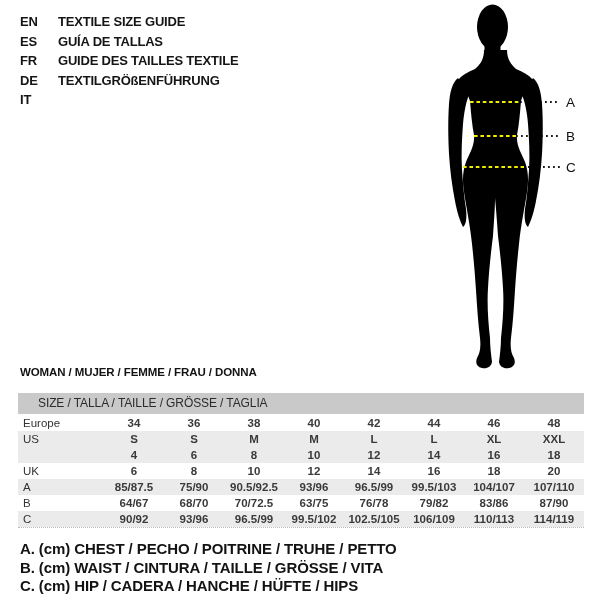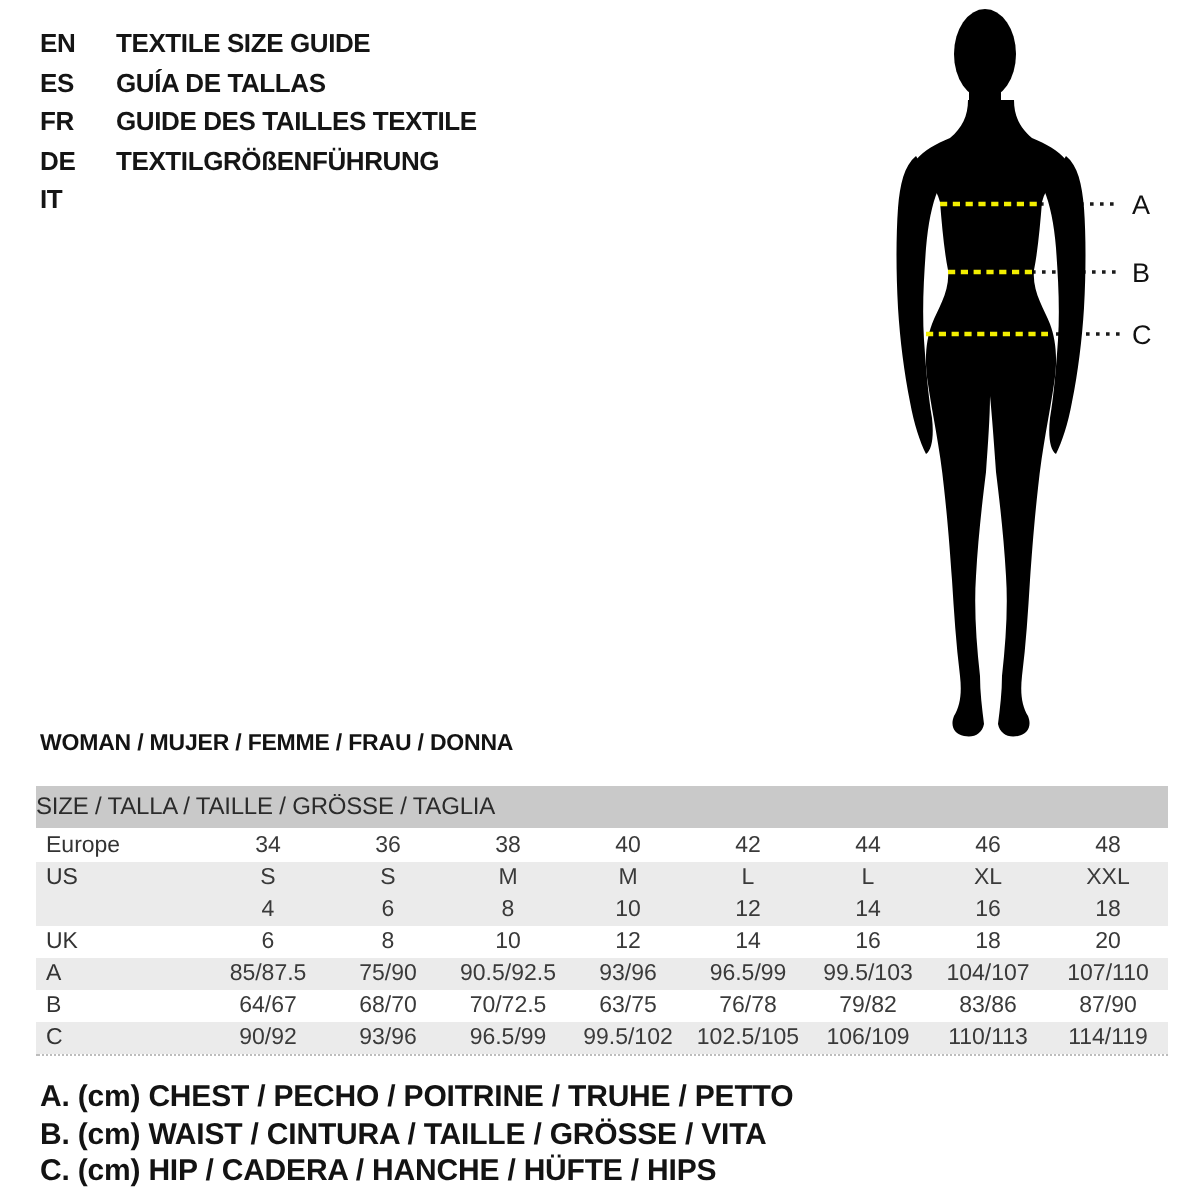--- a/index.html
+++ b/index.html
@@ -14,26 +14,26 @@
     font-weight:bold; font-size:13px; letter-spacing:-0.2px; color:#151515; }
   .lang-code { width:38px; flex:0 0 38px; }
   
   .figure { position:absolute; left:420px; top:0; width:172px; height:378px; }
   
   .table-title { position:absolute; left:20px; top:366px;
     font-size:11.5px; font-weight:bold; letter-spacing:-0.1px; color:#131313; }
   
   .size-table { position:absolute; left:18px; top:393px; width:566px;
     font-size:11.5px; color:#3a3a3a; border-bottom:1px dotted #bdbdbd; }
-  .thead { height:21px; line-height:21px; background:#c9c9c9; padding-left:0;
+  .thead { height:21px; line-height:21px; background:#c9c9c9; padding-left:20px;
     font-size:12px; color:#2b2b2b; letter-spacing:-0.1px; margin-bottom:1px; }
   .trow { display:flex; height:16px; line-height:16px; }
   .trow.shaded { background:#ebebeb;align-items:center; }
   .tlabel { width:86px; flex:0 0 86px; padding-left:5px; color:#333; }
-  .tcell { width:60px; flex:0 0 60px; text-align:center; }
+  .tcell { width:60px; flex:0 0 60px; text-align:center;font-weight:bold; }
   
   .legend { position:absolute; left:20px; top:540px; }
   .legend-row { height:18.5px; line-height:18.5px; font-size:15px;
     font-weight:bold; letter-spacing:-0.1px; color:#131313; }
 </style>
 </head>
 <body>
 
 <div class="stage">
 

